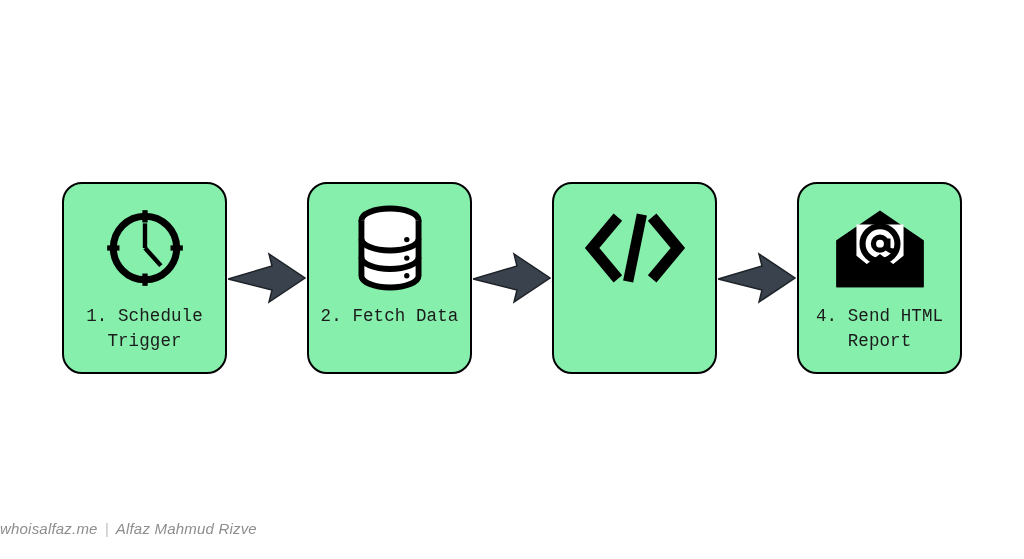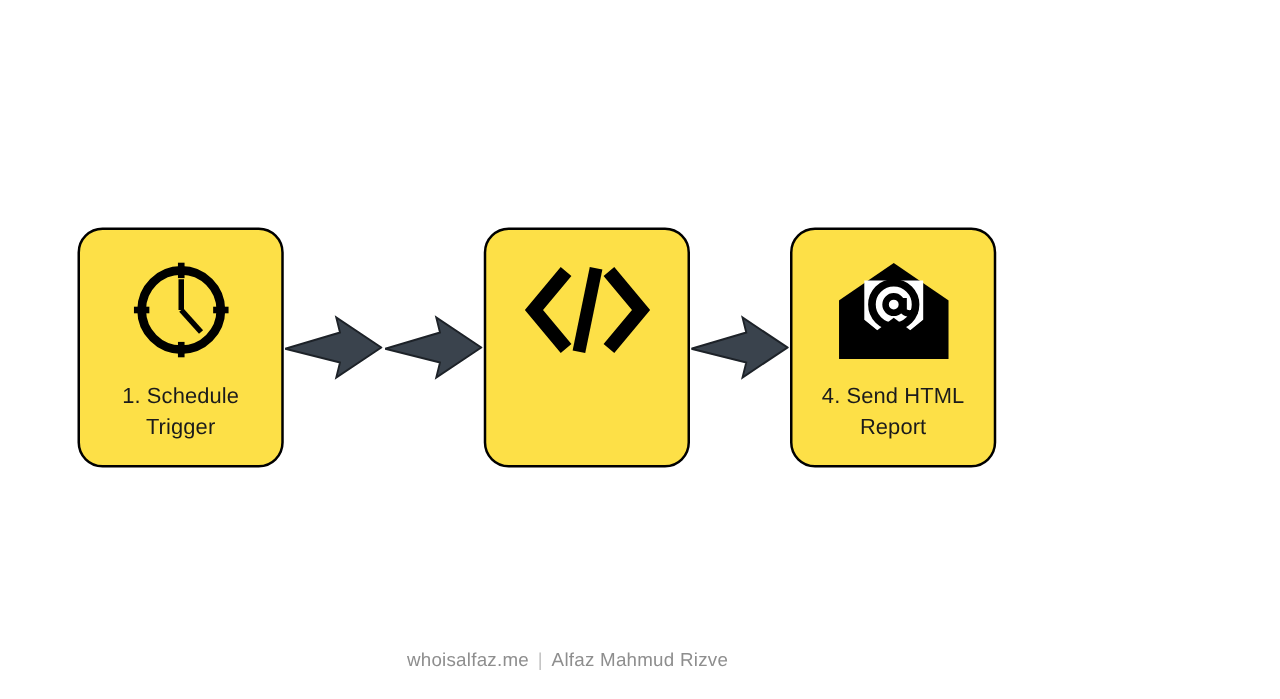--- a/index.html
+++ b/index.html
@@ -34,26 +34,27 @@
     flex-direction: row;
     align-items: center;
   }
 
   .node {
     width: 165px;
     height: 192px;
     box-sizing: border-box;
     border: 2px solid #000000;
     border-radius: 20px;
-    background: #fde047;
+    background: #86efac;
     display: flex;
     flex-direction: column;
     align-items: center;
     justify-content: flex-start;
     flex: 0 0 auto;
+    font-family: Liberation Mono, monospace;
   }
 
   .node-icon {
     height: 100px;
     width: 100%;
     display: flex;
     align-items: center;
     justify-content: center;
     margin-top: 14px;
   }
@@ -78,24 +79,25 @@
     align-items: center;
     justify-content: center;
   }
 
   
   .footer {
     position: absolute;
     left: 0;
     top: 520px;
     width: 908px;
-    text-align: center;
+    text-align: left;
     font-size: 15px;
     color: #8e8e8e;
     letter-spacing: 0.2px;
+    font-style: italic;
   }
   .footer .sep {
     color: #c2c2c2;
     margin: 0 7px;
     font-weight: 300;
   }
 </style>
 </head>
 <body>
 
@@ -118,20 +120,34 @@
       <div class="node-label">1. Schedule
 Trigger</div>
     </div>
 
     <div class="connector">
       <svg width="78" height="52" viewBox="0 0 78 52" aria-hidden="true">
         <path d="M0 27 L44 14 L41 2 L77 26 L41 50 L44 38 Z" fill="#3a434d" stroke="#1d2228" stroke-width="1.5" stroke-linejoin="miter"></path>
       </svg>
     </div>
 
+    <div class="node">
+      <div class="node-icon">
+        <svg width="84" height="88" viewBox="0 0 100 104" aria-hidden="true">
+          <ellipse cx="50" cy="19" rx="34" ry="14" fill="#fff" stroke="#000" stroke-width="7"></ellipse>
+          <path d="M16 19 V85 a34 14 0 0 0 68 0 V19" fill="#fff" stroke="#000" stroke-width="7"></path>
+          <path d="M16 41 a34 14 0 0 0 68 0" fill="none" stroke="#000" stroke-width="7"></path>
+          <path d="M16 63 a34 14 0 0 0 68 0" fill="none" stroke="#000" stroke-width="7"></path>
+          <circle cx="70" cy="42" r="3.2" fill="#000"></circle>
+          <circle cx="70" cy="64" r="3.2" fill="#000"></circle>
+          <circle cx="70" cy="85" r="3.2" fill="#000"></circle>
+        </svg>
+      </div>
+      <div class="node-label">2. Fetch Data</div>
+    </div>
 
     <div class="connector">
       <svg width="78" height="52" viewBox="0 0 78 52" aria-hidden="true">
         <path d="M0 27 L44 14 L41 2 L77 26 L41 50 L44 38 Z" fill="#3a434d" stroke="#1d2228" stroke-width="1.5" stroke-linejoin="miter"></path>
       </svg>
     </div>
 
     <div class="node">
       <div class="node-icon">
         <svg width="104" height="72" viewBox="0 0 120 84" aria-hidden="true">

